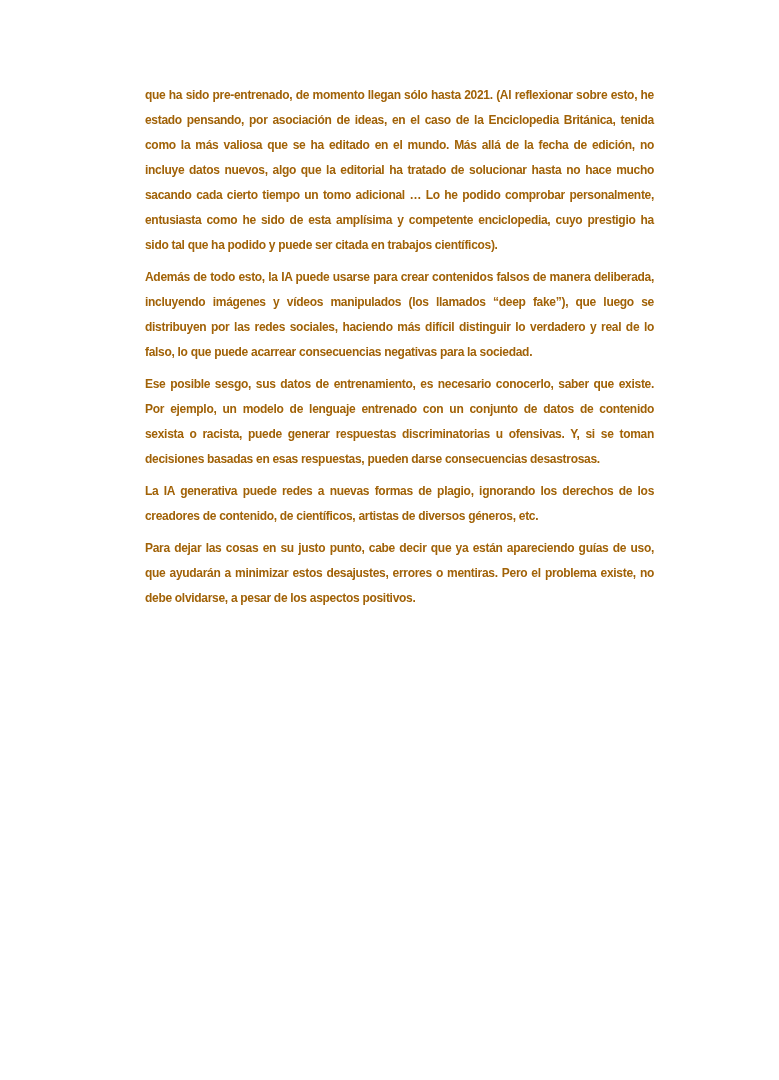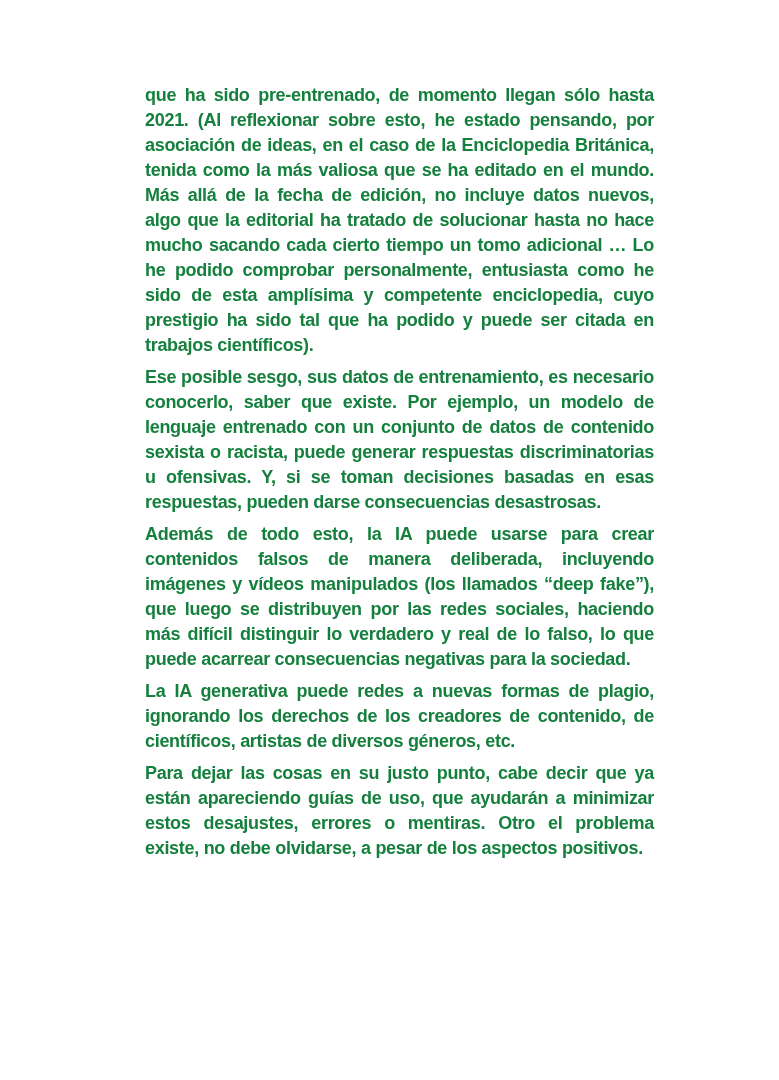--- a/index.html
+++ b/index.html
@@ -23,36 +23,36 @@
   }
   .text-block {
     position: absolute;
     left: 145px;
     top: 83px;
     width: 509px;
   }
   .text-block p {
     font-family: "Liberation Sans", sans-serif;
     font-weight: 700;
-    font-size: 18px;
+    font-size: 12px;
     line-height: 25px;
     letter-spacing: -0.3px;
-    color: #15803d;
+    color: #a16207;
     text-align: justify;
     margin: 0 0 7px 0;
     padding: 0;
   }
   .text-block p:last-child {
     margin-bottom: 0;
   }
 </style>
 </head>
 <body>
 
 <div class="page">
   <div class="text-block">
     <p>que ha sido pre-entrenado, de momento llegan sólo hasta 2021. (Al reflexionar sobre esto, he estado pensando, por asociación de ideas, en el caso de la Enciclopedia Británica, tenida como la más valiosa que se ha editado en el mundo. Más allá de la fecha de edición, no incluye datos nuevos, algo que la editorial ha tratado de solucionar hasta no hace mucho sacando cada cierto tiempo un tomo adicional … Lo he podido comprobar personalmente, entusiasta como he sido de esta amplísima y competente enciclopedia, cuyo prestigio ha sido tal que ha podido y puede ser citada en trabajos científicos).</p>
+    <p>Además de todo esto, la IA puede usarse para crear contenidos falsos de manera deliberada, incluyendo imágenes y vídeos manipulados (los llamados “deep fake”), que luego se distribuyen por las redes sociales, haciendo más difícil distinguir lo verdadero y real de lo falso, lo que puede acarrear consecuencias negativas para la sociedad.</p>
     <p>Ese posible sesgo, sus datos de entrenamiento, es necesario conocerlo, saber que existe. Por ejemplo, un modelo de lenguaje entrenado con un conjunto de datos de contenido sexista o racista, puede generar respuestas discriminatorias u ofensivas. Y, si se toman decisiones basadas en esas respuestas, pueden darse consecuencias desastrosas.</p>
-    <p>Además de todo esto, la IA puede usarse para crear contenidos falsos de manera deliberada, incluyendo imágenes y vídeos manipulados (los llamados “deep fake”), que luego se distribuyen por las redes sociales, haciendo más difícil distinguir lo verdadero y real de lo falso, lo que puede acarrear consecuencias negativas para la sociedad.</p>
     <p>La IA generativa puede redes a nuevas formas de plagio, ignorando los derechos de los creadores de contenido, de científicos, artistas de diversos géneros, etc.</p>
-    <p>Para dejar las cosas en su justo punto, cabe decir que ya están apareciendo guías de uso, que ayudarán a minimizar estos desajustes, errores o mentiras. Otro el problema existe, no debe olvidarse, a pesar de los aspectos positivos.</p>
+    <p>Para dejar las cosas en su justo punto, cabe decir que ya están apareciendo guías de uso, que ayudarán a minimizar estos desajustes, errores o mentiras. Pero el problema existe, no debe olvidarse, a pesar de los aspectos positivos.</p>
   </div>
 </div>
 
 </body></html>

